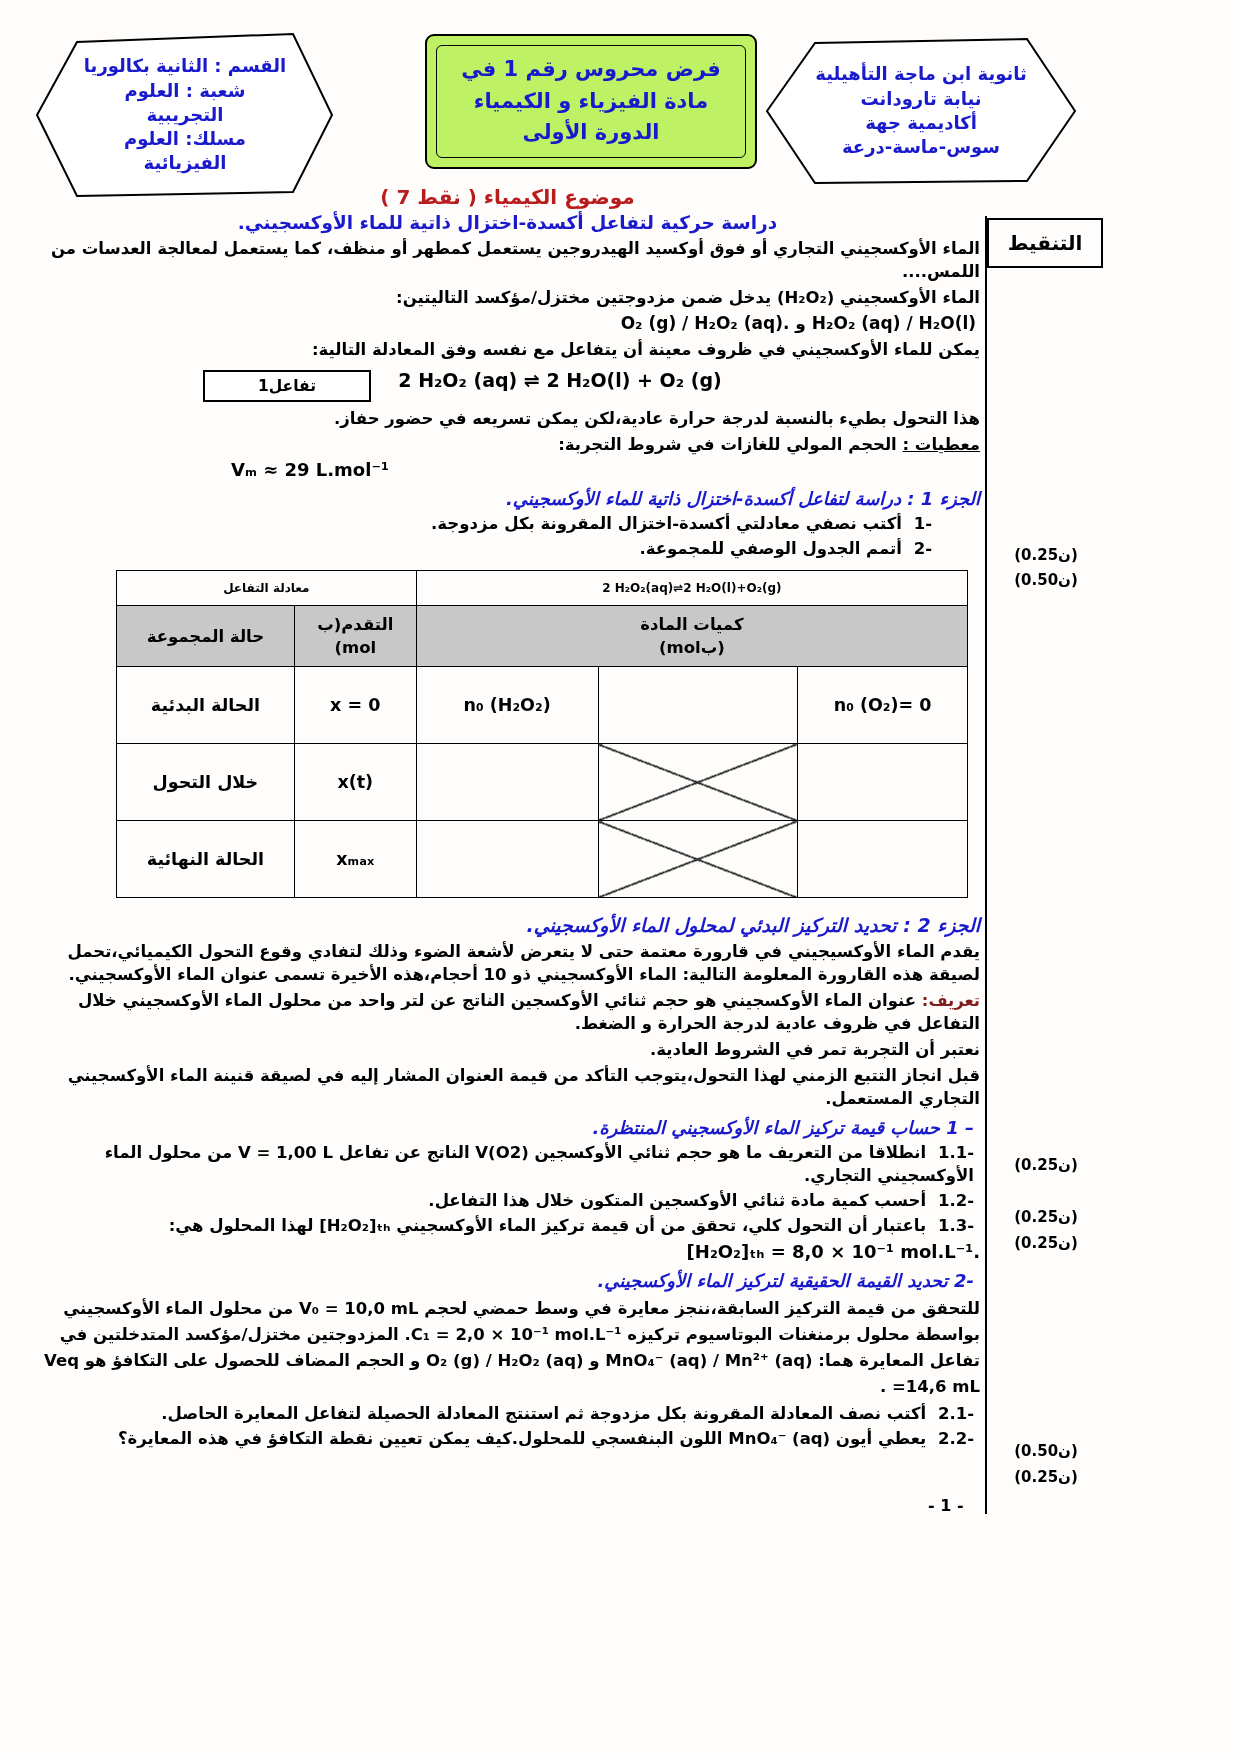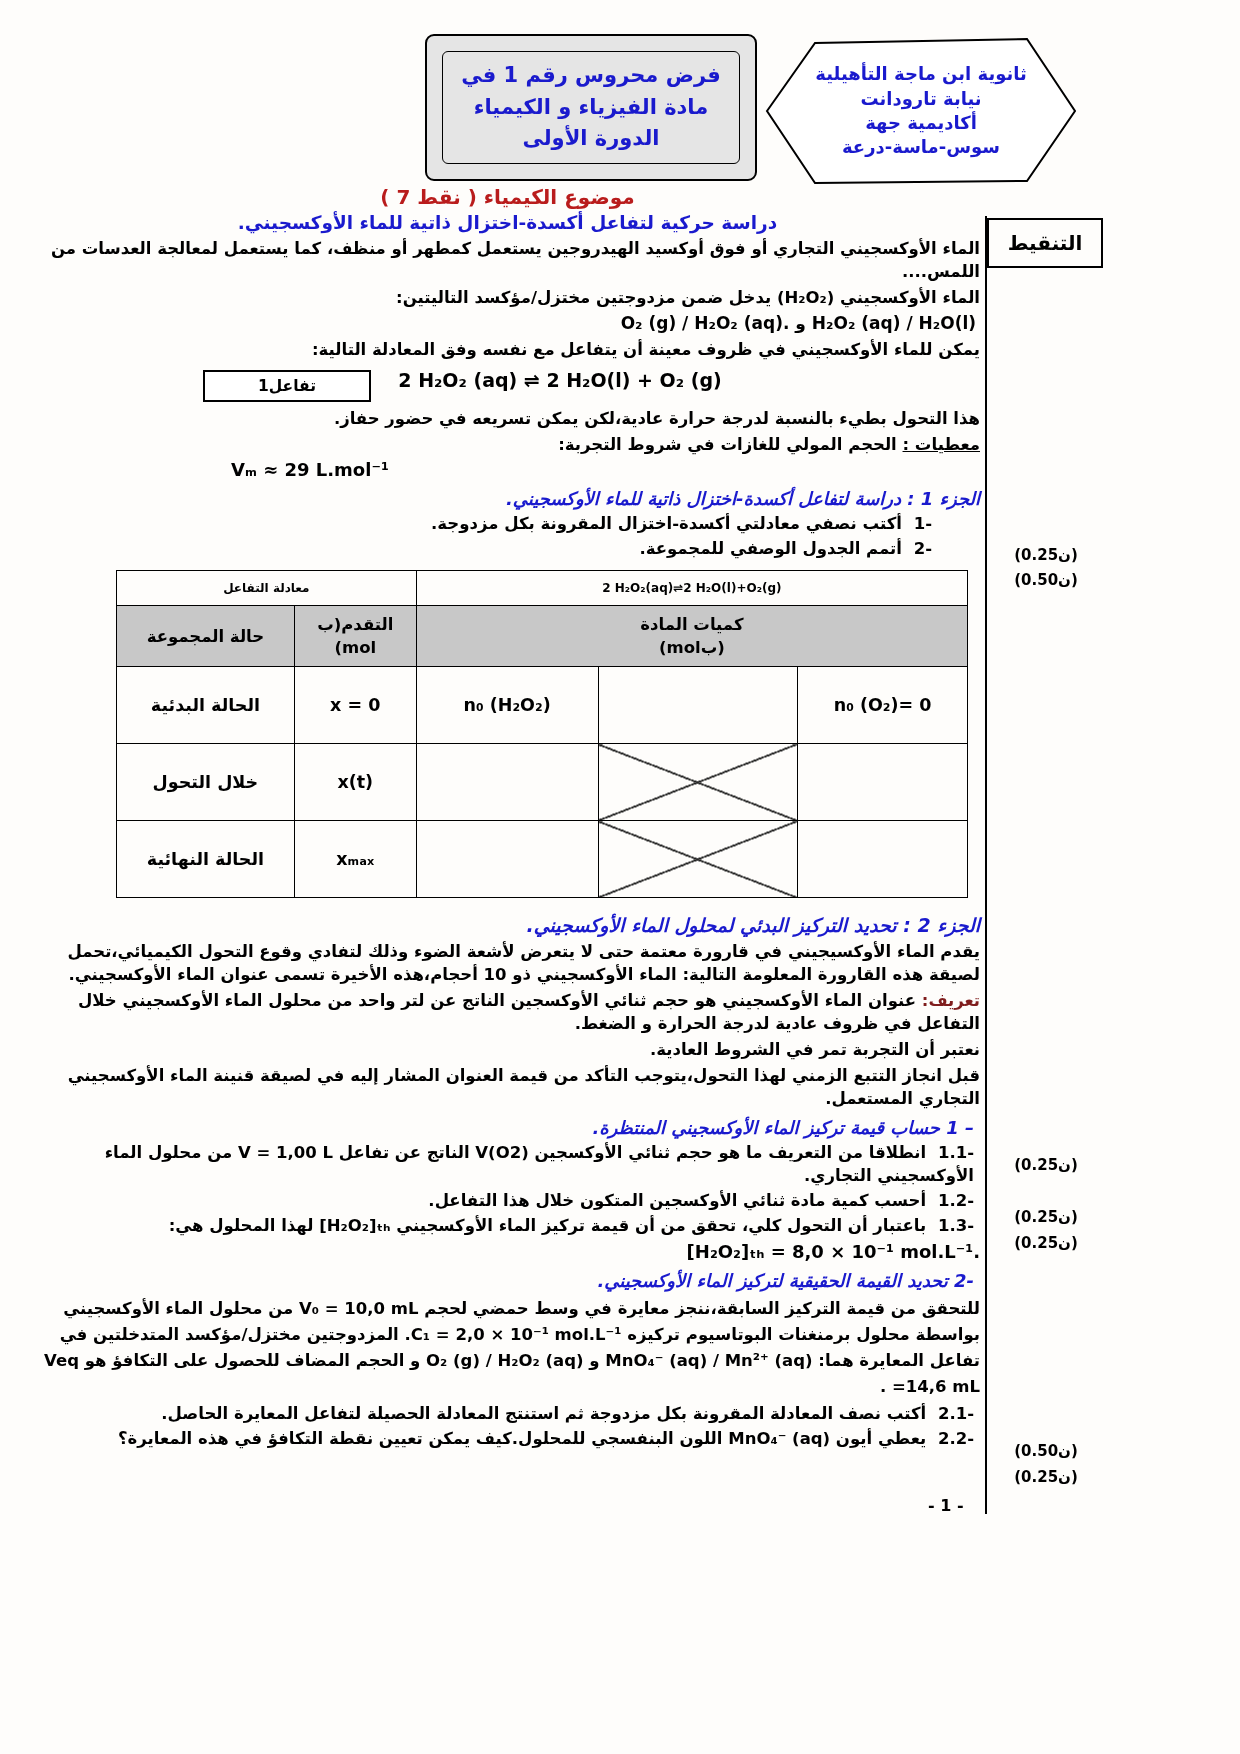--- a/index.html
+++ b/index.html
@@ -7,21 +7,21 @@
         font-family:"DejaVu Sans",sans-serif;color:#000;overflow:hidden;margin:0 auto;}
   
   .hdr-box{position:absolute;}
   .hdr-shape{position:absolute;inset:0;}
   .hdr-text{position:absolute;inset:0;display:flex;flex-direction:column;align-items:center;
             justify-content:center;text-align:center;color:#1a1acd;font-weight:700;
             font-size:18px;line-height:1.35;direction:rtl;}
   .box-left{left:35px;top:30px;width:300px;height:170px;}
   .box-right{left:765px;top:35px;width:312px;height:152px;}
   .box-center{left:425px;top:34px;width:332px;}
-  .center-outer{border:2px solid #000;border-radius:9px;padding:15px;background:#e5e5e5;}
+  .center-outer{border:2px solid #000;border-radius:9px;padding:9px;background:#bef264;}
   .center-inner{border:1px solid #000;border-radius:6px;padding:8px 10px;text-align:center;
                 color:#1a1acd;font-weight:700;font-size:21px;line-height:1.5;direction:rtl;}
   
   .score-line{position:absolute;left:985px;top:216px;height:1298px;border-left:2px solid #000;}
   .score-head{position:absolute;left:987px;top:218px;width:112px;height:46px;border:2px solid #000;
               display:flex;align-items:center;justify-content:center;font-weight:700;font-size:20px;direction:rtl;}
   .mark{position:absolute;left:995px;width:102px;text-align:center;font-weight:700;font-size:15px;direction:ltr;}
   
   .content{position:absolute;top:186px;left:35px;width:945px;direction:rtl;
            font-size:16.5px;font-weight:700;line-height:23px;}
@@ -56,20 +56,32 @@
   td.crossed{background-image:
      linear-gradient(to top right,transparent calc(50% - 0.9px),#222 calc(50% - 0.9px),#222 calc(50% + 0.9px),transparent calc(50% + 0.9px)),
      linear-gradient(to bottom right,transparent calc(50% - 0.9px),#222 calc(50% - 0.9px),#222 calc(50% + 0.9px),transparent calc(50% + 0.9px));}
   .page-num{position:absolute;left:928px;top:1496px;font-weight:700;font-size:16px;direction:ltr;}
 </style>
 </head>
 <body>
 
 <div class="page">
 
+  <div class="hdr-box box-left">
+    <svg class="hdr-shape" viewBox="0 0 300 170">
+      <polygon points="2,85 42,12 258,4 297,85 258,162 42,166" fill="#ffffff" stroke="#000" stroke-width="2"></polygon>
+    </svg>
+    <div class="hdr-text">
+      <div>القسم : الثانية بكالوريا</div>
+      <div>شعبة : العلوم</div>
+      <div>التجريبية</div>
+      <div>مسلك: العلوم</div>
+      <div>الفيزيائية</div>
+    </div>
+  </div>
 
   <div class="hdr-box box-center">
     <div class="center-outer">
       <div class="center-inner">
         <div>فرض محروس  رقم 1 في</div>
         <div>مادة الفيزياء و الكيمياء</div>
         <div>الدورة الأولى</div>
       </div>
     </div>
   </div>

